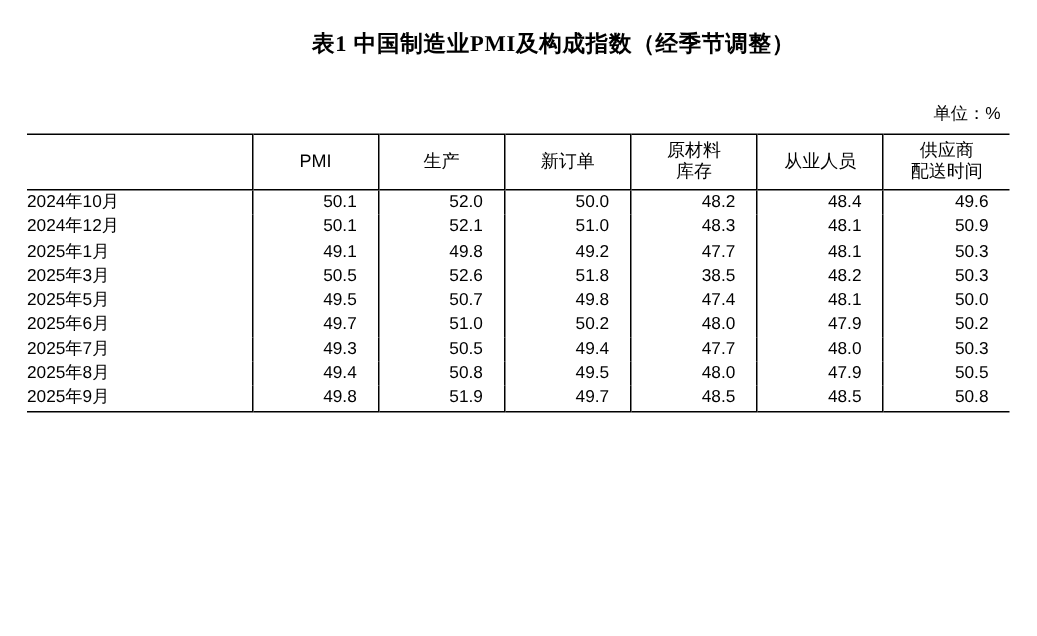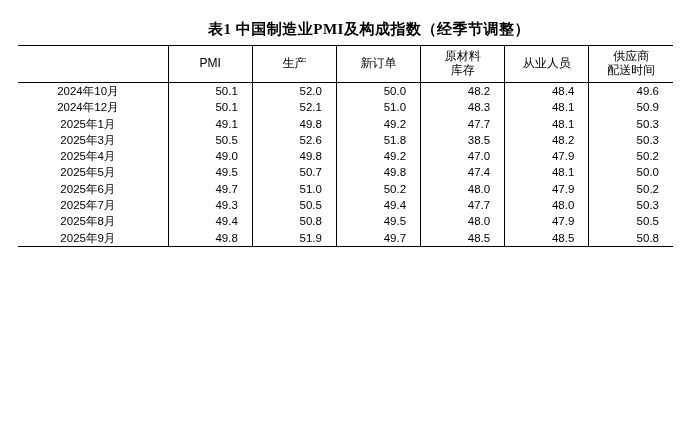--- a/index.html
+++ b/index.html
@@ -66,21 +66,21 @@
   thead th.monthhead {
     border-left: none;
   }
   
   tbody td {
     height: 16.3px;
     font-size: 11.5px;
     line-height: 16.3px;
   }
   tbody td.month {
-    text-align: center;
+    text-align: left;
     padding-right: 10px;
   }
   tbody td.num {
     text-align: right;
     padding-right: 14px;
     border-left: 1px solid #000;
   }
   tbody tr:last-child td {
     border-bottom: 1.2px solid #000;
   }
@@ -90,20 +90,21 @@
   .col-month { width: 150px; }
   .col-data { width: 84px; }
 </style>
 </head>
 <body>
 
 <div class="page">
 
   <div class="title">表1 中国制造业PMI及构成指数（经季节调整）</div>
 
+  <div class="unit">单位：%</div>
 
   <table class="pmi">
     <colgroup>
       <col class="col-month">
       <col class="col-data">
       <col class="col-data">
       <col class="col-data">
       <col class="col-data">
       <col class="col-data">
       <col class="col-data">
@@ -164,29 +165,20 @@
       <tr>
         <td class="month">2025年3月</td>
         <td class="num">50.5</td>
         <td class="num">52.6</td>
         <td class="num">51.8</td>
         <td class="num">38.5</td>
         <td class="num">48.2</td>
         <td class="num">50.3</td>
       </tr>
       <tr>
-        <td class="month">2025年4月</td>
-        <td class="num">49.0</td>
-        <td class="num">49.8</td>
-        <td class="num">49.2</td>
-        <td class="num">47.0</td>
-        <td class="num">47.9</td>
-        <td class="num">50.2</td>
-      </tr>
-      <tr>
         <td class="month">2025年5月</td>
         <td class="num">49.5</td>
         <td class="num">50.7</td>
         <td class="num">49.8</td>
         <td class="num">47.4</td>
         <td class="num">48.1</td>
         <td class="num">50.0</td>
       </tr>
       <tr>
         <td class="month">2025年6月</td>

